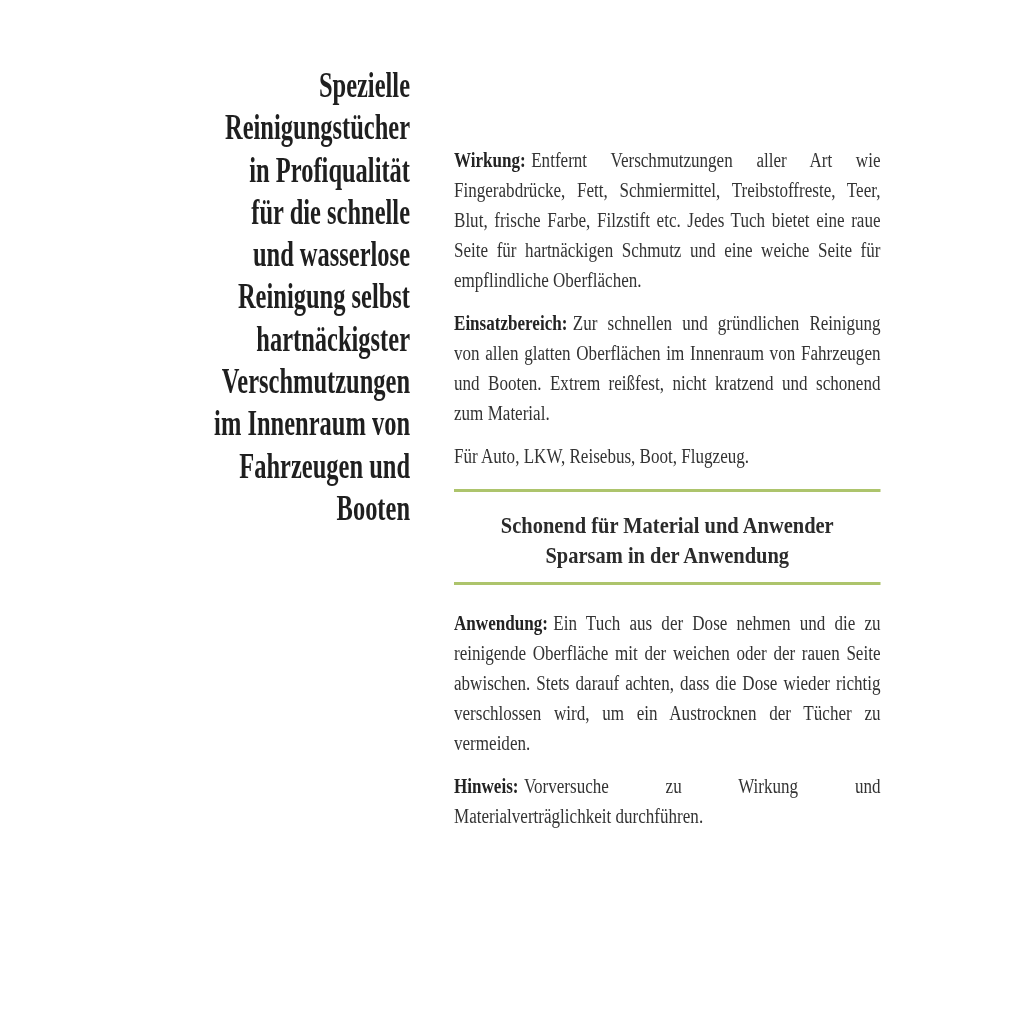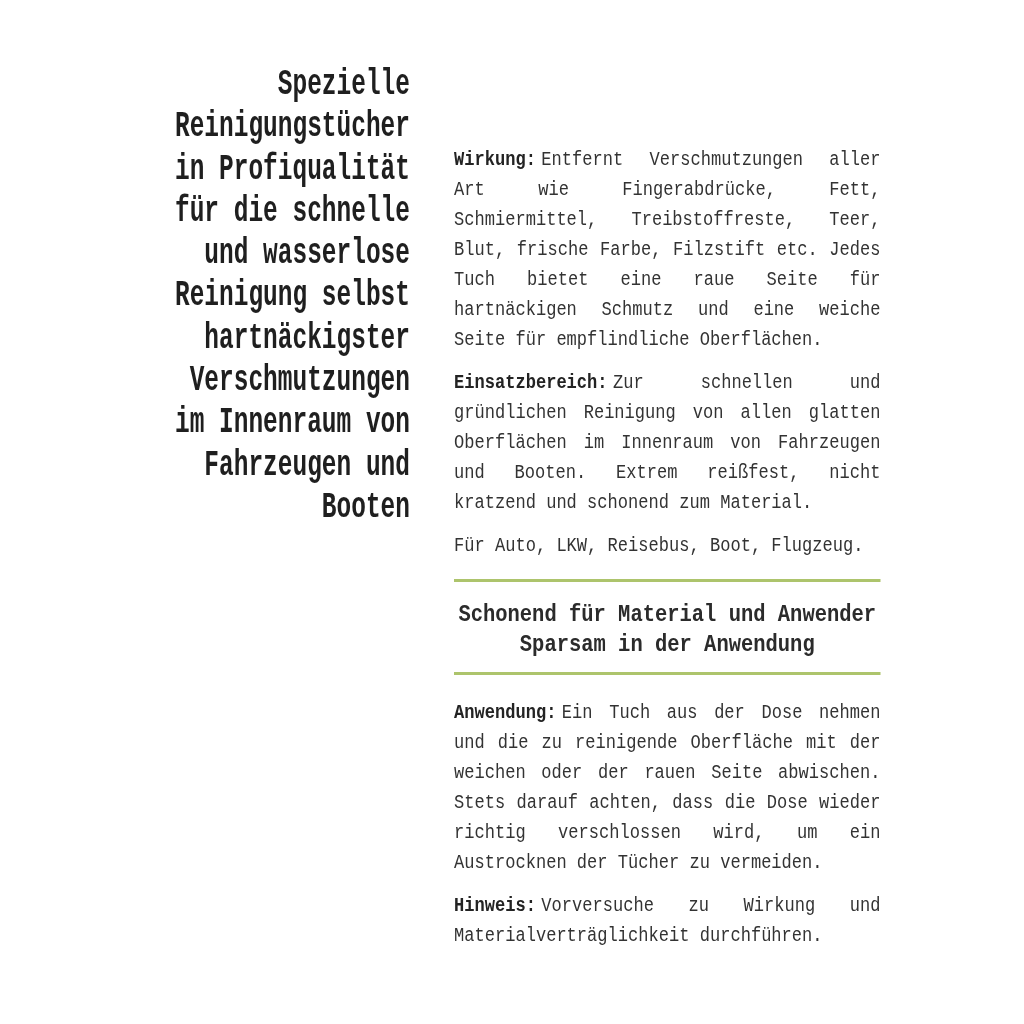--- a/index.html
+++ b/index.html
@@ -3,21 +3,21 @@
 <meta charset="utf-8">
 <style>
   html, body { margin: 0; padding: 0; background: #ffffff; }
 
   .page {
     position: relative;
     width: 1024px;
     height: 1024px;
     background: #ffffff;
     overflow: hidden;
-    font-family: Liberation Mono, monospace;
+    font-family: Liberation Serif, serif;
   }
 
   
   .headline {
     position: absolute;
     top: 64px;
     right: 614px;
     width: 560px;
     text-align: right;
     font-weight: 700;

